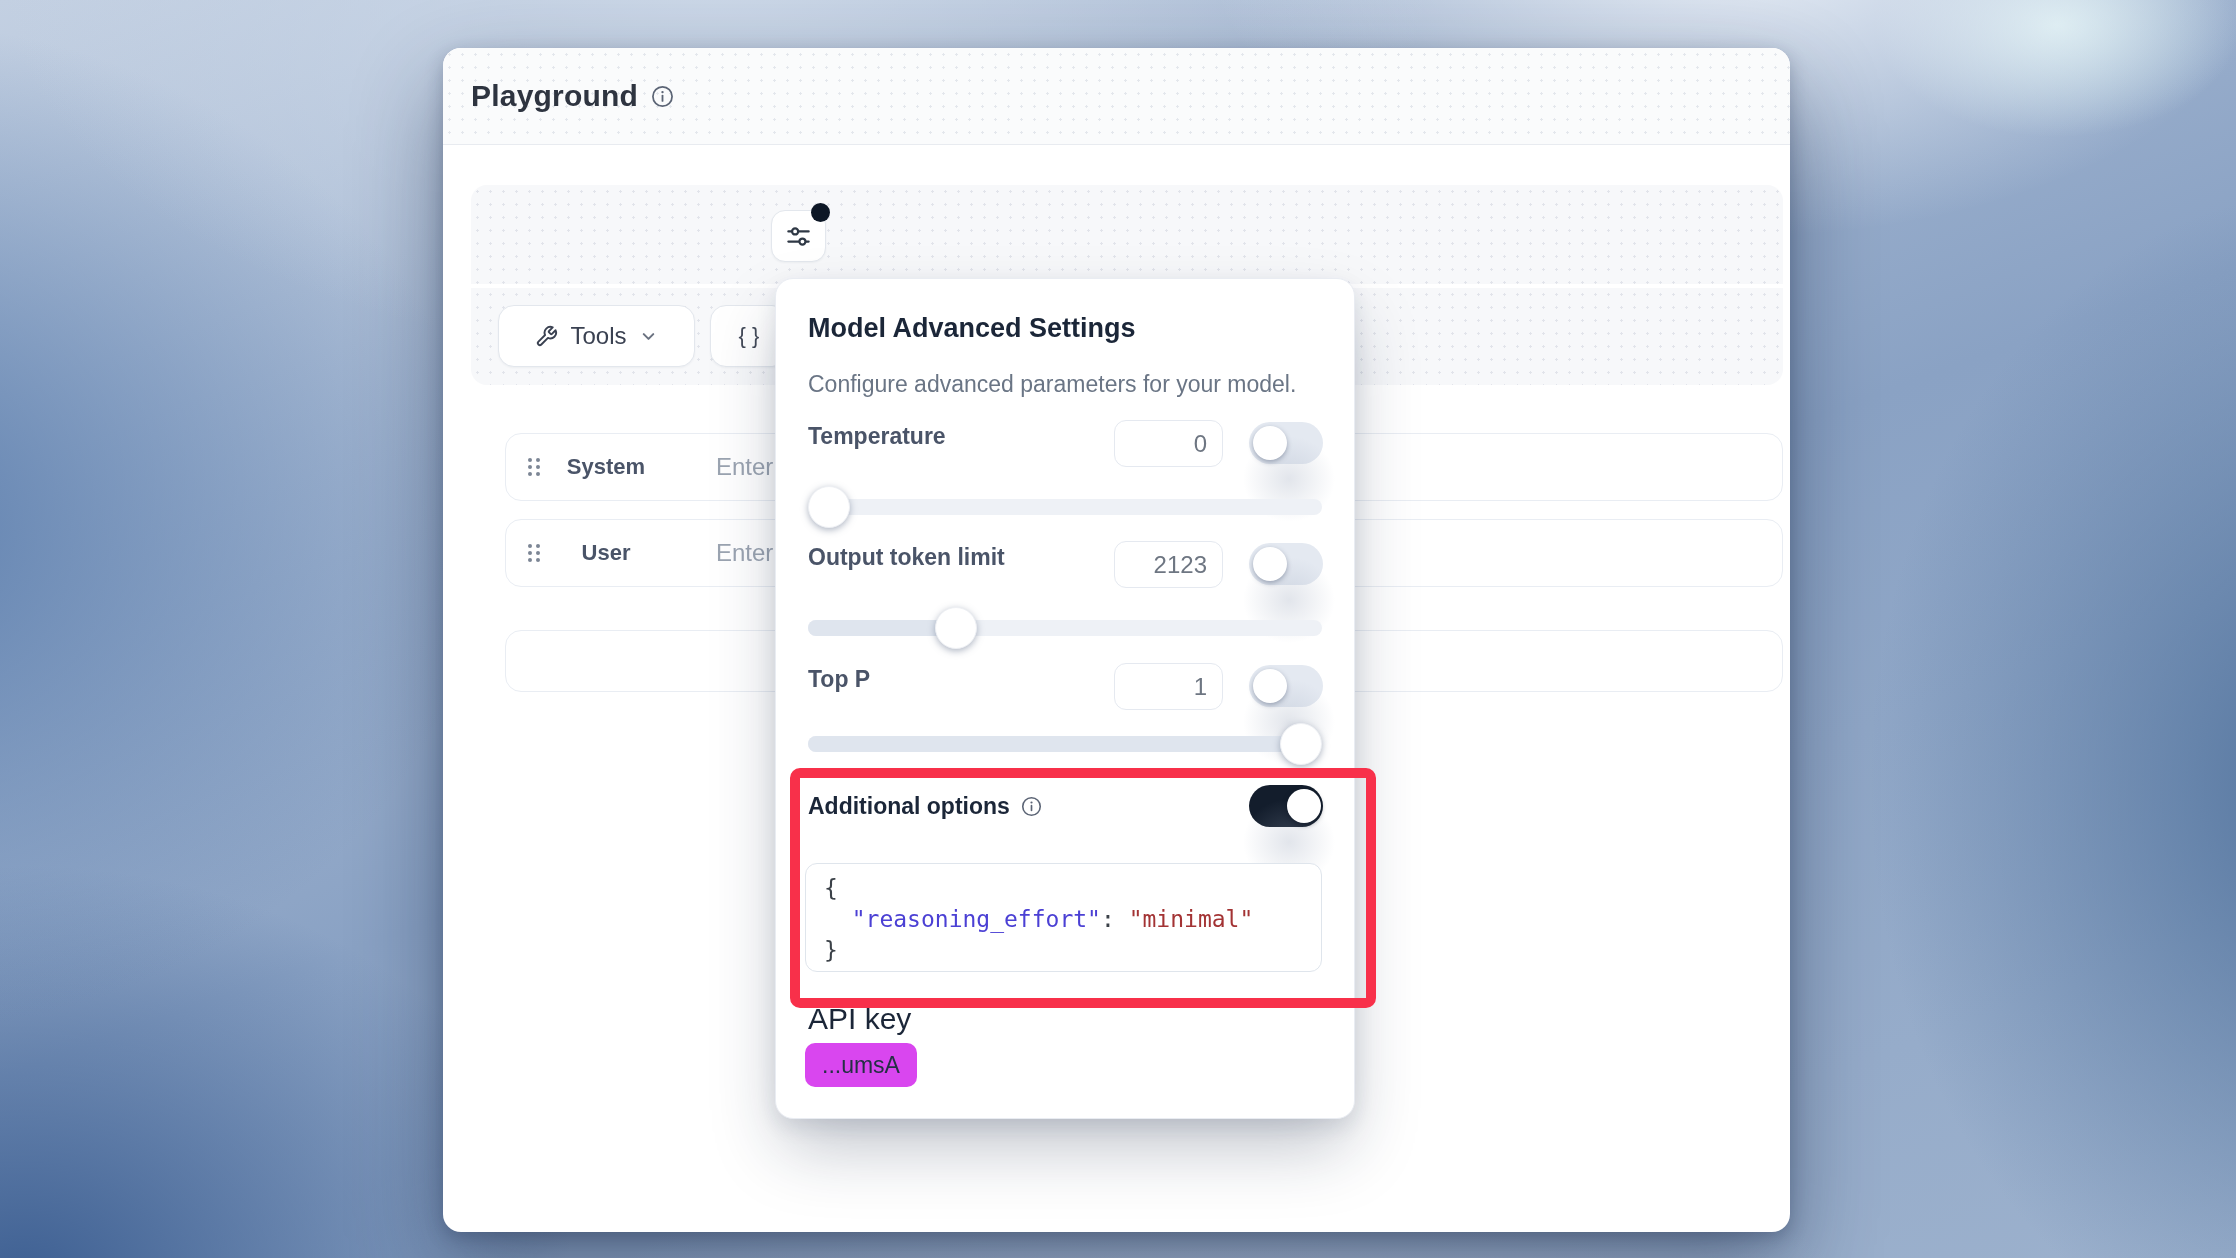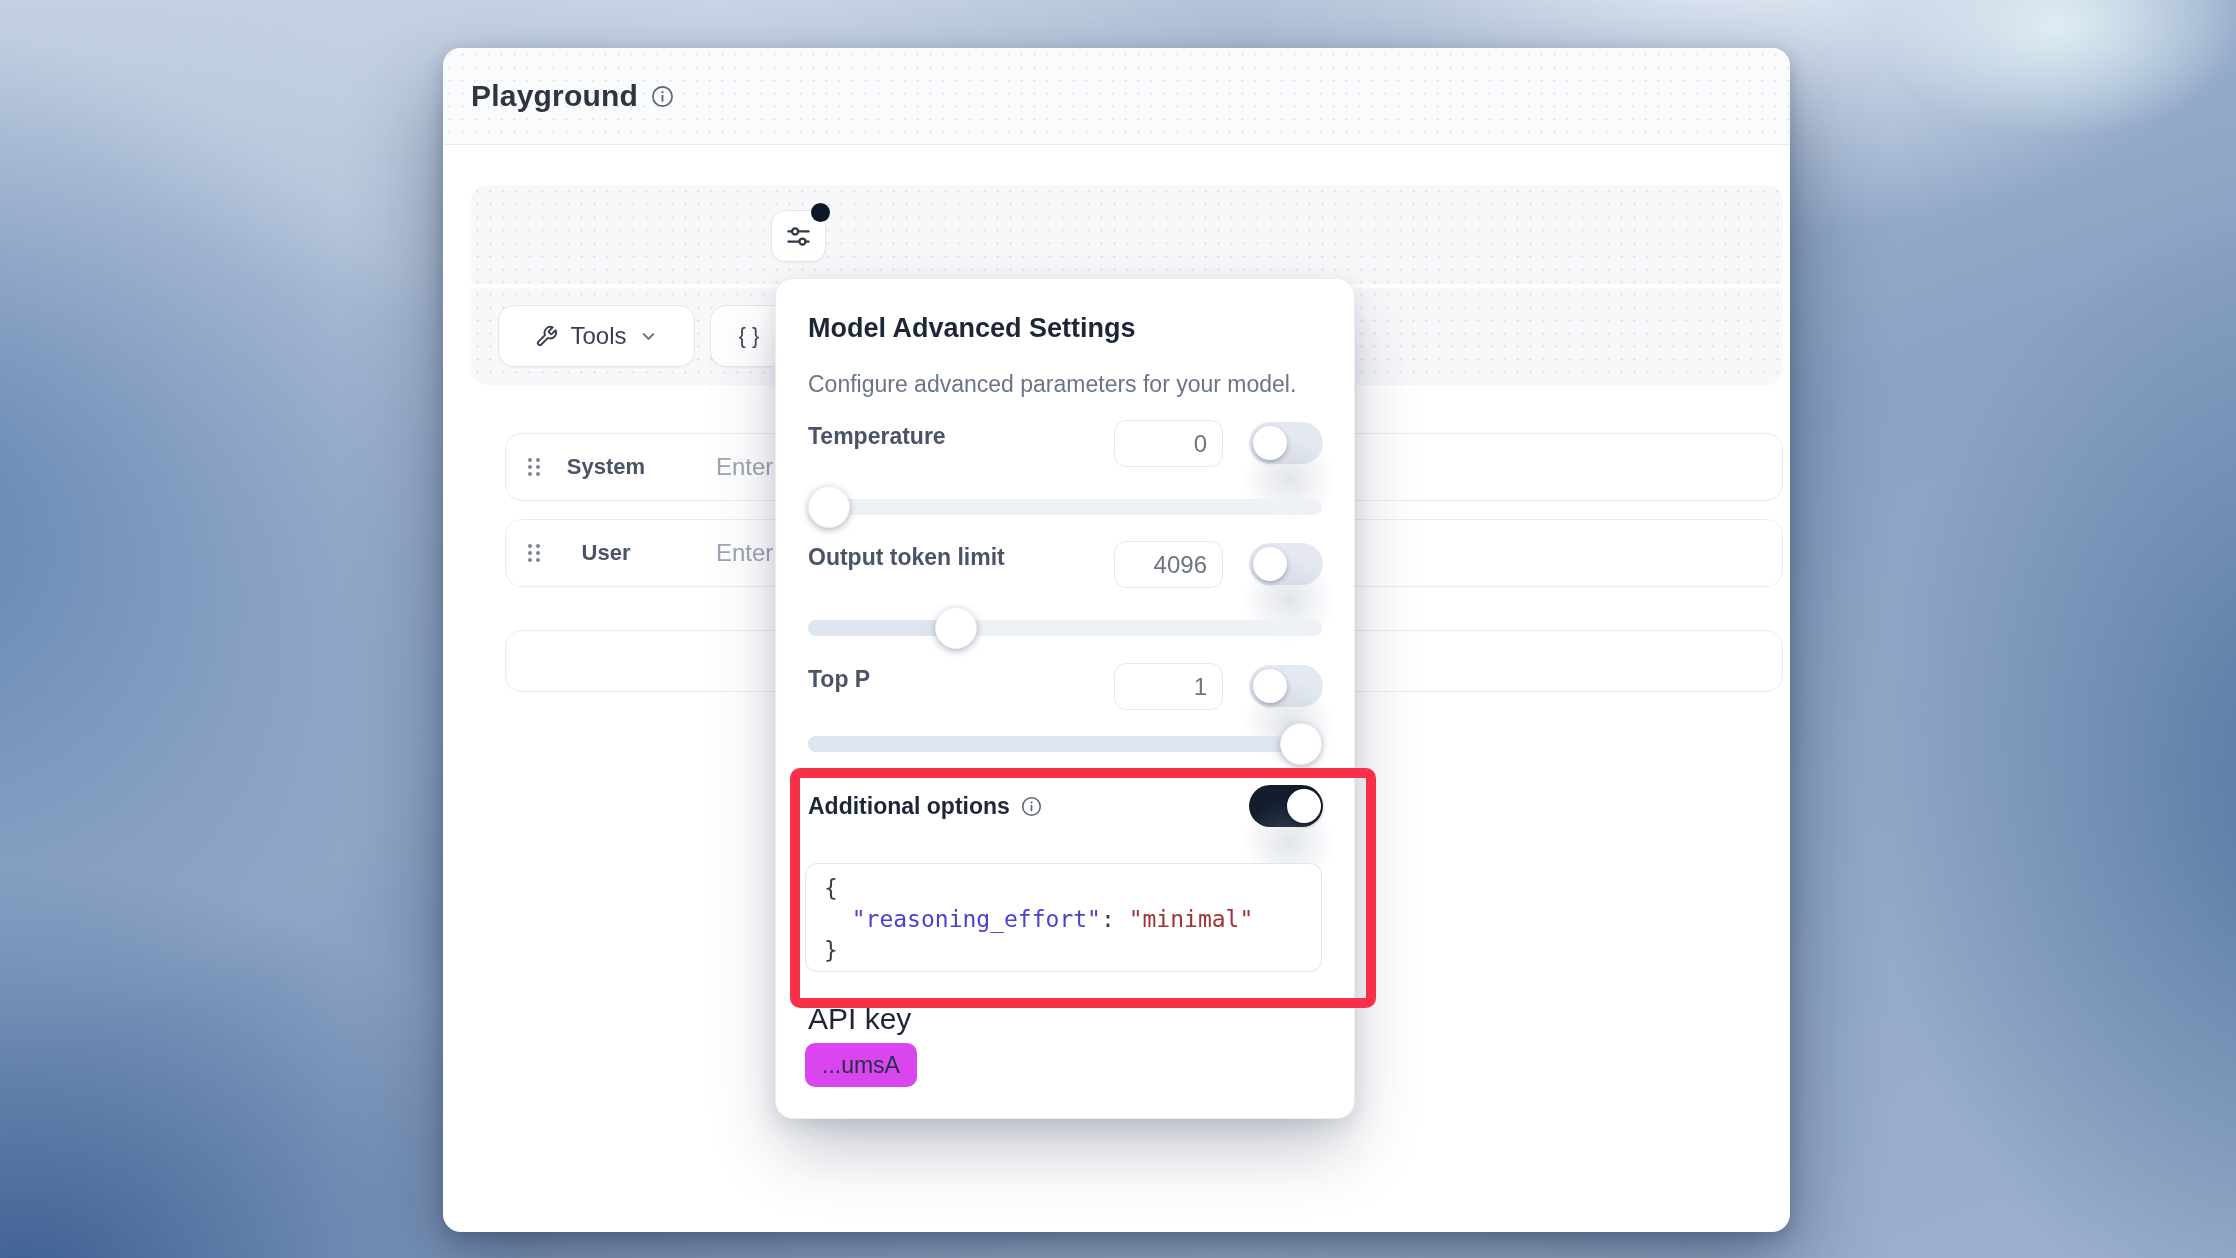--- a/index.html
+++ b/index.html
@@ -230,21 +230,21 @@
             <span class="knob"></span>
           </div>
       </div>
       <div class="slider s1">
         <span class="fill" style="width: 0%;"></span>
           <span class="thumb" style="left: 0px;"></span>
       </div>
 
       <div class="t2">
         <div class="param-label">Output token limit</div>
-        <div class="num-input">4096</div>
+        <div class="num-input">2123</div>
         <div class="toggle off">
             <span class="knob"></span>
           </div>
       </div>
       <div class="slider s2">
         <span class="fill" style="width: 27%;"></span>
           <span class="thumb" style="left: 127.44px;"></span>
       </div>
 
       <div class="t3">

